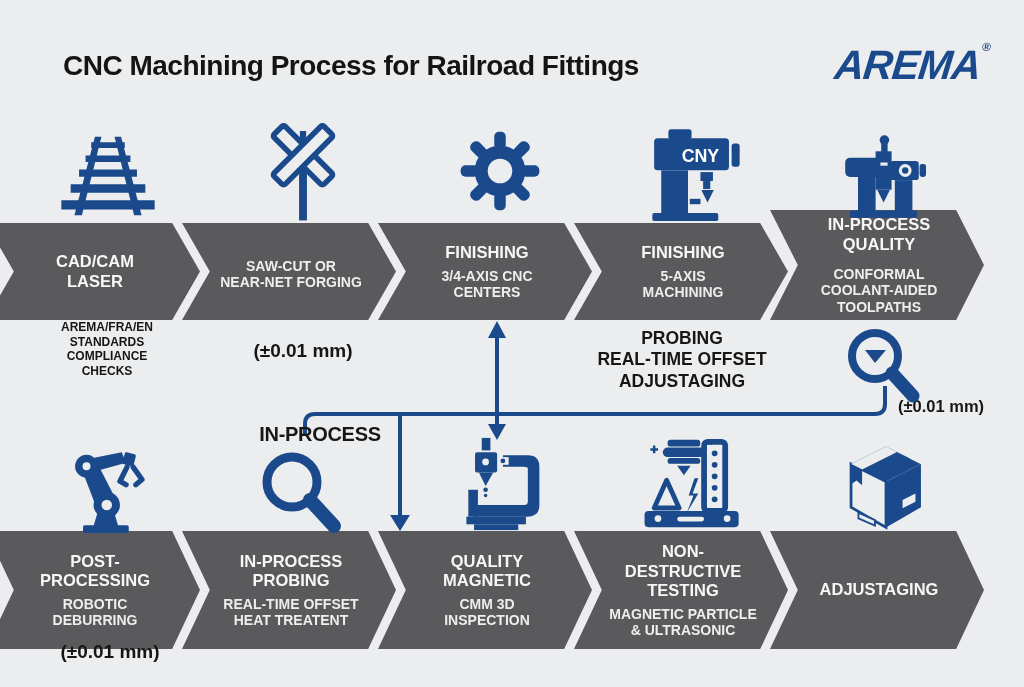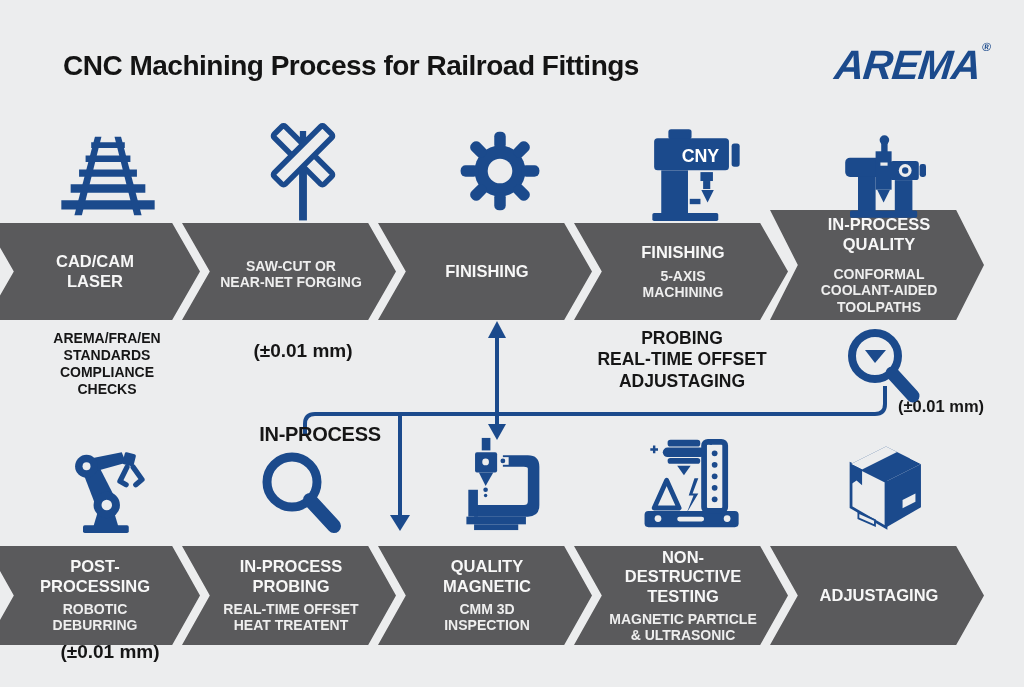--- a/index.html
+++ b/index.html
@@ -7,37 +7,37 @@
     position:relative;width:1024px;height:687px;overflow:hidden;
     background:#ecedee;font-family:"Liberation Sans",sans-serif;color:#111;
   }
   
   .title{position:absolute;left:63px;top:50px;font-size:28px;font-weight:800;letter-spacing:-.5px;color:#141414;}
   .logo{position:absolute;right:36px;top:40px;font-size:41px;font-weight:900;font-style:italic;color:#1b4a8c;letter-spacing:-1px;transform:skewX(-6deg);}
   .logo sup{font-size:12px;font-style:normal;vertical-align:28px;}
   
   .band{position:absolute;left:0;width:1024px;}
   .band.top{top:223px;height:97px;}
-  .band.bottom{top:546px;height:99px;}
+  .band.bottom{top:531px;height:118px;}
   .chevron{
     position:absolute;top:0;height:100%;width:214px;background:#5a5a5c;
     clip-path:polygon(0 0,87% 0,100% 50%,87% 100%,0 100%,13% 50%);
     display:flex;flex-direction:column;justify-content:center;align-items:center;
     padding:4px 30px 4px 34px;box-sizing:border-box;text-align:center;
   }
   .chevron.c0{left:-14px}.chevron.c1{left:182px}.chevron.c2{left:378px}
   .chevron.c3{left:574px}.chevron.c4{left:770px}
   .band.top .chevron.c4{top:-13px;height:110px;}
   .step-title{font-size:16.5px;font-weight:700;color:#f7f7f7;line-height:1.18;white-space:pre-line;}
   .step-sub{font-size:14px;font-weight:700;color:#eeeeee;line-height:1.15;white-space:pre-line;margin-top:5px;}
   
   .icon-box{position:absolute;z-index:3;}
   
   .note{position:absolute;z-index:3;font-weight:700;text-align:center;color:#161616;white-space:pre-line;}
-  .note-standards{left:17px;top:330px;width:180px;font-size:14px;line-height:1.22;}
+  .note-standards{left:17px;top:320px;width:180px;font-size:12px;line-height:1.22;}
   .note-tol-top{left:236px;top:340px;width:134px;font-size:19px;}
   .note-probing{left:568px;top:328px;width:228px;font-size:17.5px;line-height:1.22;}
   .note-tol-right{left:898px;top:397px;width:128px;font-size:16.5px;text-align:left;}
   .note-inprocess{left:240px;top:423px;width:160px;font-size:20px;letter-spacing:-.3px;}
   .note-tol-bottom{left:40px;top:641px;width:140px;font-size:19px;}
   
   .overlay{position:absolute;left:0;top:0;z-index:2;}
 </style>
 </head>
 <body>
@@ -139,20 +139,22 @@
     <div class="chevron c0">
       <div class="step-title">CAD/CAM
 LASER</div>
     </div>
     <div class="chevron c1">
       <div class="step-sub">SAW-CUT OR
 NEAR-NET FORGING</div>
     </div>
     <div class="chevron c2">
       <div class="step-title">FINISHING</div>
+      <div class="step-sub">3/4-AXIS CNC
+CENTERS</div>
     </div>
     <div class="chevron c3">
       <div class="step-title">FINISHING</div>
       <div class="step-sub">5-AXIS
 MACHINING</div>
     </div>
     <div class="chevron c4">
       <div class="step-title">IN-PROCESS
 QUALITY</div>
       <div class="step-sub" style="margin-top:12px">CONFORMAL

